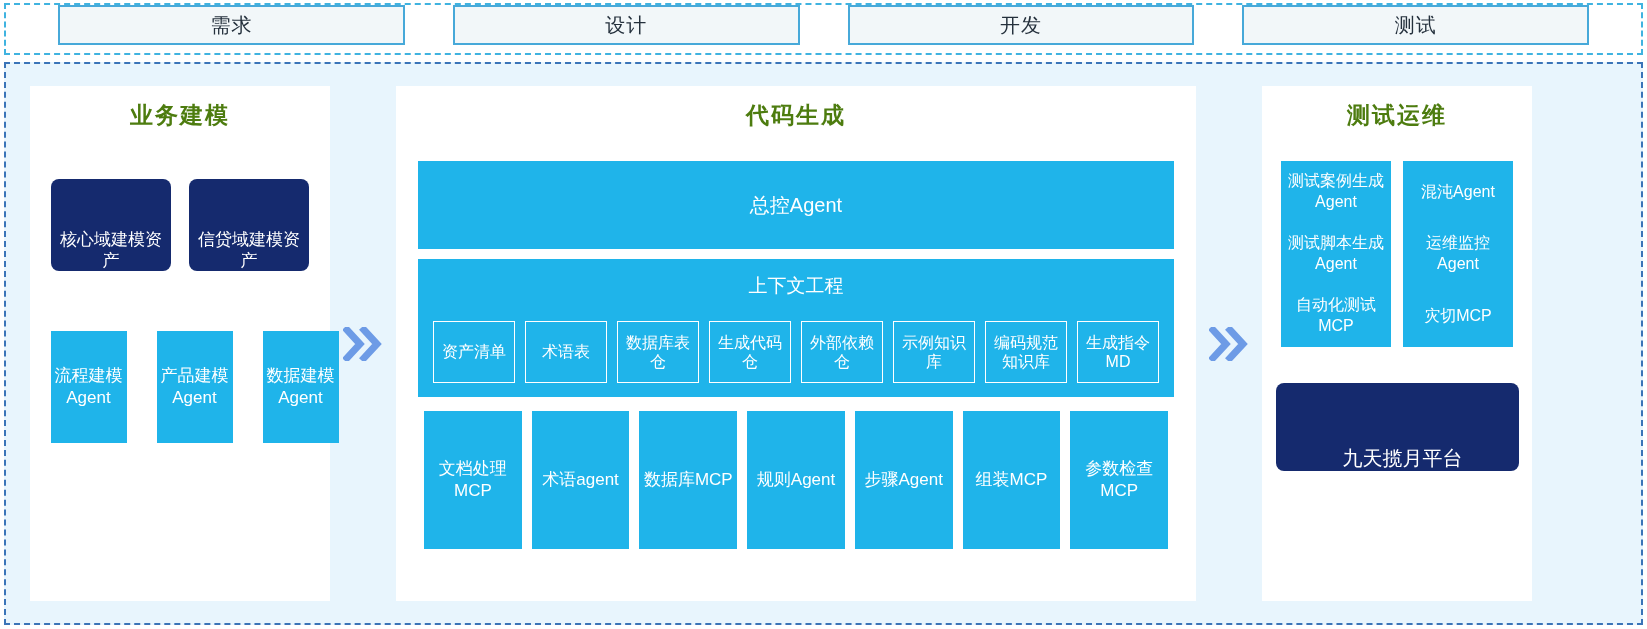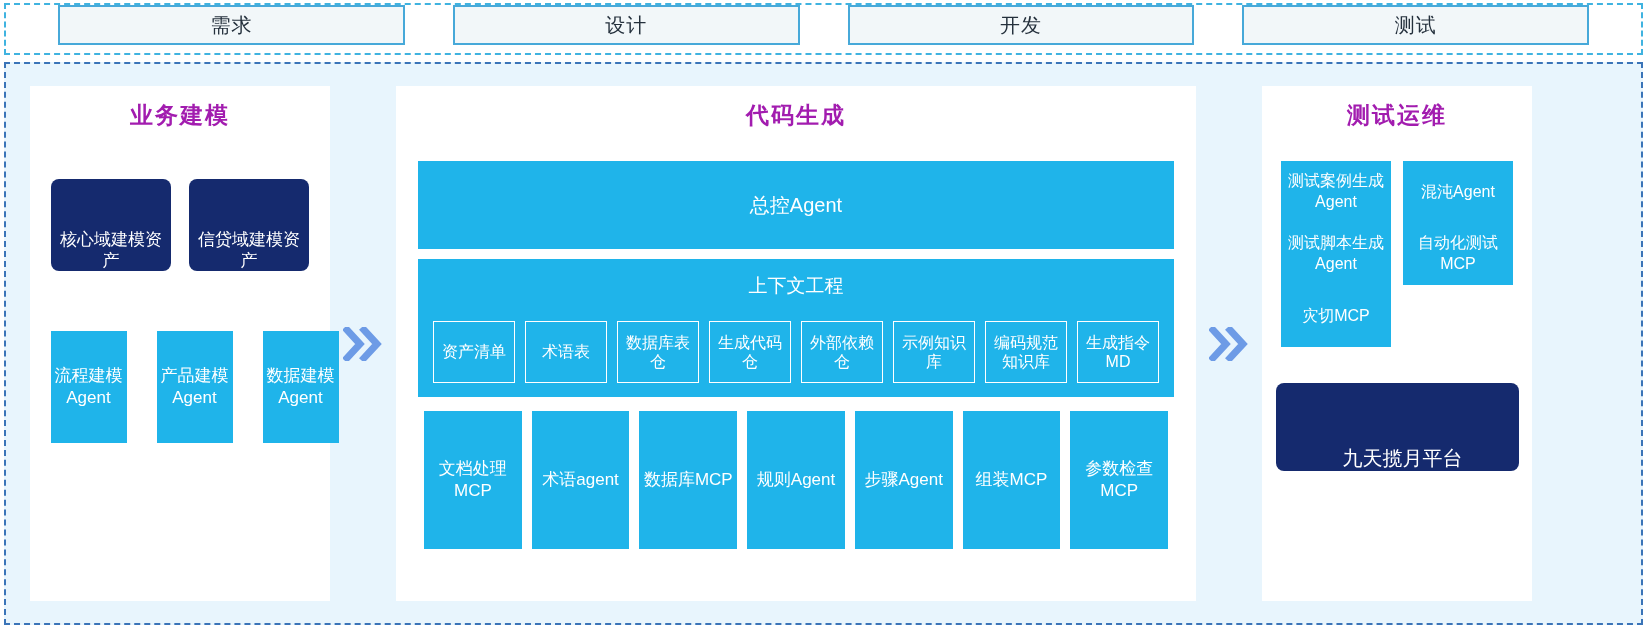--- a/index.html
+++ b/index.html
@@ -41,21 +41,21 @@
   .col-left{width:300px;margin:22px 0 22px 24px;}
   .col-mid{width:800px;margin:22px 0 22px 0;}
   .col-right{width:270px;margin:22px 24px 22px 0;}
 
   .panel{
     background:#ffffff;height:100%;box-sizing:border-box;
     display:flex;flex-direction:column;align-items:center;
     padding-top:14px;
   }
   .panel-title{
-    font-size:23px;color:#a21caf;font-weight:bold;
+    font-size:23px;color:#4d7c0f;font-weight:bold;
     letter-spacing:2px;margin-bottom:6px;
   }
 
   
   .chev{
     width:66px;display:flex;align-items:center;justify-content:center;
     color:#6d9be6;font-size:40px;font-weight:bold;line-height:1;
     letter-spacing:-6px;
   }
   .chev svg{display:block;}
@@ -252,20 +252,23 @@
           <div class="blue">
             <span>测试案例生成Agent</span>
           </div>
           <div class="blue">
             <span>混沌Agent</span>
           </div>
           <div class="blue">
             <span>测试脚本生成Agent</span>
           </div>
           <div class="blue">
+            <span>运维监控Agent</span>
+          </div>
+          <div class="blue">
             <span>自动化测试MCP</span>
           </div>
           <div class="blue">
             <span>灾切MCP</span>
           </div>
         </div>
 
         <div class="navy platform">
           <span>九天揽月平台</span>
         </div>

